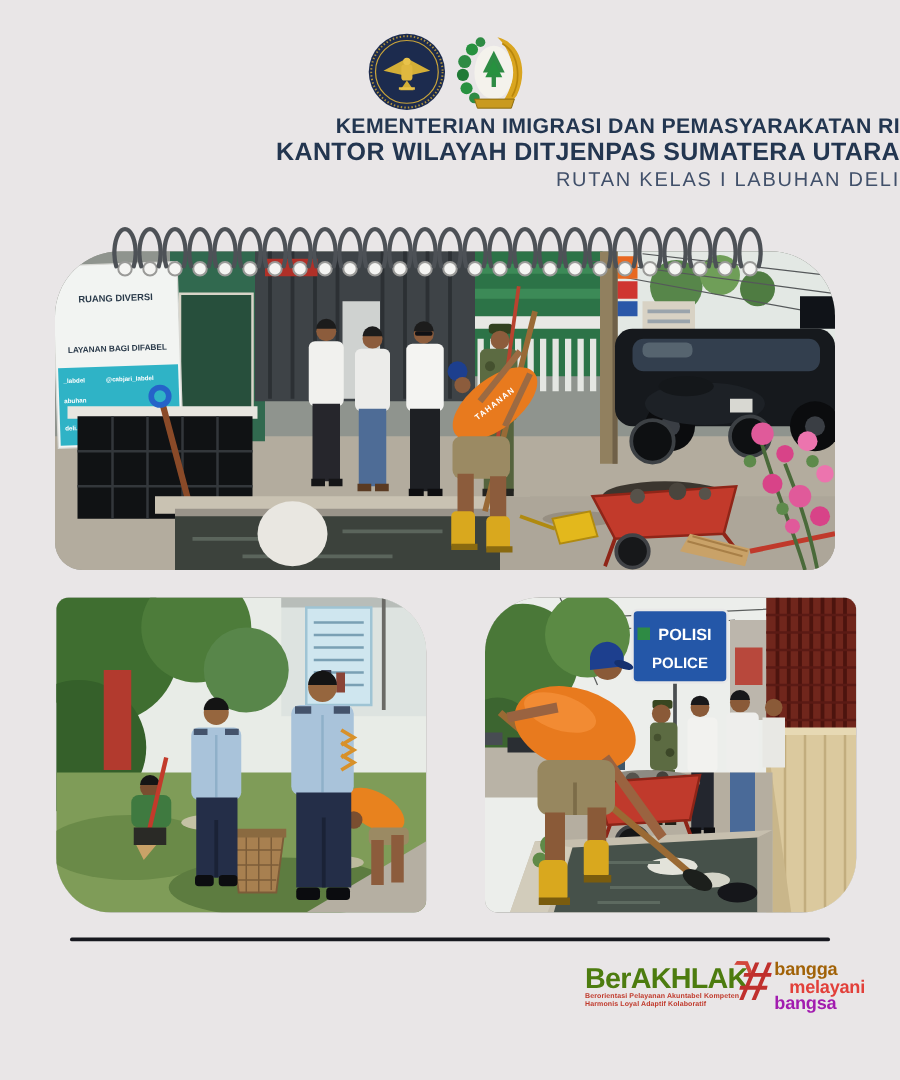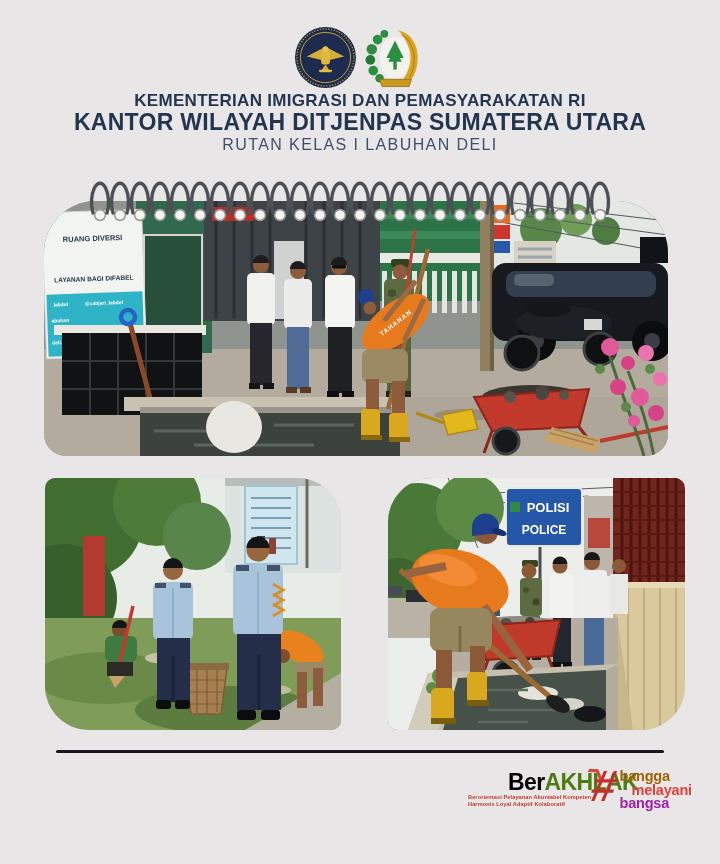--- a/index.html
+++ b/index.html
@@ -2,38 +2,38 @@
 <html><head>
 <meta charset="utf-8">
 <style>
   html,body{margin:0;padding:0;}
   body{width:720px;height:864px;background:#e9e6e7;font-family:"Liberation Sans",sans-serif;overflow:hidden;}
   .canvas{position:relative;width:720px;height:864px;background:#e9e6e7;overflow:hidden;}
 
   
   .logos{position:absolute;top:24px;left:0;right:0;display:flex;justify-content:center;align-items:center;gap:8px;}
   .logo{display:block;}
-  .title-block{position:absolute;top:90px;left:0;right:0;text-align:center;}
+  .title-block{position:absolute;top:90px;left:0;right:0;text-align:right;}
   .h1{font-size:17px;font-weight:800;color:#233650;letter-spacing:.3px;line-height:21px;}
-  .h2{font-size:23px;font-weight:800;color:#233650;letter-spacing:.3px;line-height:22px;}
+  .h2{font-size:20px;font-weight:800;color:#233650;letter-spacing:.3px;line-height:22px;}
   .h3{font-size:16px;font-weight:400;color:#41506a;letter-spacing:1.4px;line-height:24px;}
 
   
   .photo{position:absolute;overflow:hidden;background:#9a9a94;z-index:2;}
   .photo svg{display:block;width:100%;height:100%;}
   #photo-main{left:44px;top:201px;width:624px;height:255px;border-radius:52px 52px 22px 22px;}
   #photo-left{left:45px;top:478px;width:296px;height:252px;border-radius:10px 44px 10px 44px;}
   #photo-right{left:388px;top:478px;width:297px;height:252px;border-radius:44px 10px 44px 10px;}
   .spiral{position:absolute;left:44px;top:168px;width:624px;height:64px;z-index:6;}
 
   
   .divider{position:absolute;left:56px;top:750px;width:608px;height:3px;background:#17181f;border-radius:2px;}
   .berakhlak{position:absolute;left:468px;top:770px;width:128px;}
   .ba-word{position:relative;font-weight:800;font-size:23px;letter-spacing:-.6px;line-height:24px;white-space:nowrap;}
-  .ba-prefix{color:#000000;margin-left:40px;}
+  .ba-prefix{color:#4d7c0f;}
   .ba-main{color:#4d7c0f;}
   .ba-chevron{position:absolute;top:-10px;right:-4px;font-size:14px;color:#d3473c;transform:rotate(-55deg);font-weight:800;}
   .ba-tag{font-size:5.6px;font-weight:700;color:#c0392b;line-height:7px;letter-spacing:.1px;white-space:nowrap;}
   .hashtag{position:absolute;left:592px;top:764px;display:flex;align-items:flex-start;}
   .ht-symbol{font-size:44px;font-weight:800;color:#c0302d;transform:skewX(-12deg);line-height:44px;display:block;}
   .ht-words{margin-left:3px;margin-top:6px;}
   .ht-w1,.ht-w2,.ht-w3{font-size:14.5px;font-weight:800;line-height:13.5px;letter-spacing:-.2px;}
   .ht-w1{color:#a16207;}
   .ht-w2{color:#e2403a;margin-left:12px;}
   .ht-w3{color:#a21caf;}

